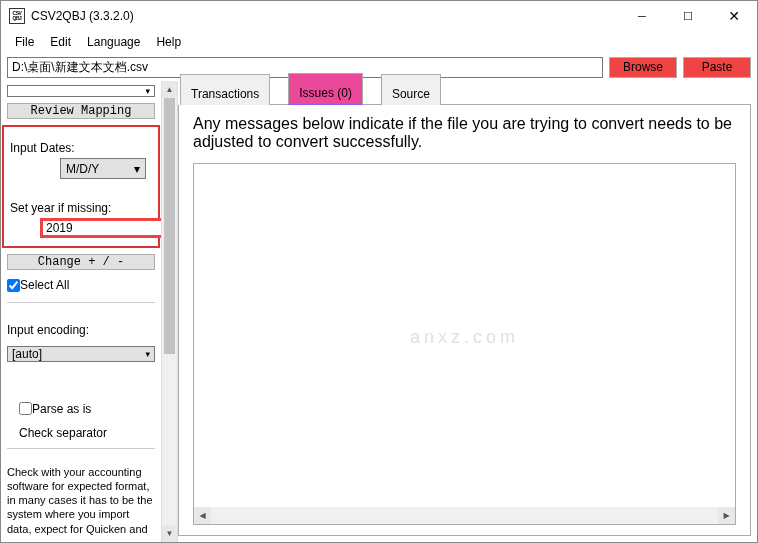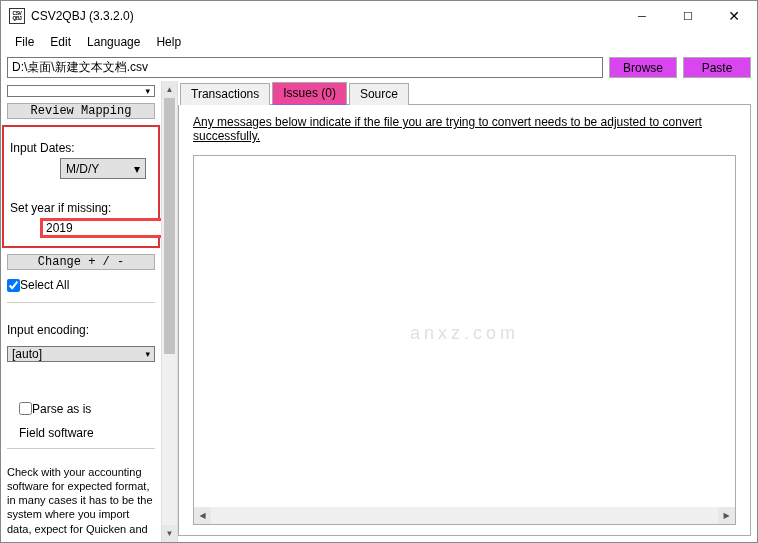--- a/index.html
+++ b/index.html
@@ -8,23 +8,23 @@
 .titlebar { height: 30px; display: flex; align-items: center; padding: 0 0 0 8px; background: #fff; }
 .titlebar .app-icon { width: 16px; height: 16px; border: 1px solid #333; display: flex; flex-direction: column; justify-content: center; align-items: center; font-size: 5px; line-height: 5px; font-weight: bold; letter-spacing: -0.5px; margin-right: 6px; }
 .titlebar .title { flex: 1; font-size: 12px; }
 .titlebar .winbtns { display: flex; height: 30px; }
 .titlebar .winbtn { width: 46px; display: flex; align-items: center; justify-content: center; font-family: Arial; font-size: 11px; }
 .titlebar .winbtn.close { font-size: 14px; }
 
 .menubar { height: 22px; display: flex; align-items: center; padding: 0 6px; }
 .menubar .menu-item { padding: 2px 8px; font-size: 12px; }
 
-.pathrow { height: 28px; display: flex; align-items: flex-end; padding: 3px 6px; gap: 6px; }
+.pathrow { height: 28px; display: flex; align-items: center; padding: 3px 6px; gap: 6px; }
 .pathrow input.path { flex: 1; height: 21px; border: 1px solid #767676; padding: 0 4px; font-size: 12px; font-family: inherit; background: #fff; }
-.pathrow .btn { width: 68px; height: 21px; border: 1px solid #adadad; background: #d946ef; font-size: 12px; font-family: inherit; text-align: center; }
+.pathrow .btn { width: 68px; height: 21px; border: 1px solid #adadad; background: #ef4444; font-size: 12px; font-family: inherit; text-align: center; }
 
 .main { display: flex; height: calc(543px - 30px - 22px - 28px - 2px); }
 
 .sidebar { width: 160px; padding: 4px 6px 6px 6px; display: flex; flex-direction: column; gap: 6px; overflow: hidden; }
 .select-like { height: 21px; border: 1px solid #767676; background: #e1e1e1; display: flex; align-items: center; justify-content: space-between; padding: 0 4px; width: 110px; }
 .select-like.full { width: 100%; }
 .select-like .chev { font-size: 9px; }
 .select-white { background: #fff; }
 .sidebtn { height: 22px; border: 1px solid #adadad; background: #e1e1e1; width: 110px; font-size: 12px; font-family: Liberation Mono, monospace; }
 
@@ -44,24 +44,24 @@
 .bottom-text { font-size: 11px; margin-top: auto; line-height: 1.3; padding-top: 8px; }
 .field-sep-row { display: flex; align-items: center; gap: 6px; padding: 2px 0 0 12px; }
 
 .vscroll { width: 17px; background: #f0f0f0; border-left: 1px solid #ddd; border-right: 1px solid #ddd; display: flex; flex-direction: column; }
 .vscroll .arrow { height: 17px; background: #e8e8e8; display: flex; align-items: center; justify-content: center; font-size: 8px; color: #555; }
 .vscroll .track { flex: 1; position: relative; }
 .vscroll .thumb { position: absolute; left: 2px; right: 2px; background: #c2c2c2; }
 
 .content { flex: 1; display: flex; flex-direction: column; padding: 0 6px 6px 0; }
 .tabs { display: flex; height: 24px; align-items: flex-end; border-bottom: 1px solid #ababab; margin-left: 2px; }
-.tab { padding: 3px 10px 4px 10px; border: 1px solid #ababab; border-bottom: none; background: #f0f0f0; margin-right: 2px; font-size: 12px; position: relative; top: 1px; }
+.tab { padding: 12px 10px 4px 10px; border: 1px solid #ababab; border-bottom: none; background: #f0f0f0; margin-right: 18px; font-size: 12px; position: relative; top: 1px; }
 .tab.active { background: #ec4899; border-bottom: 1px solid #8b5cf6; }
 .tabbody { flex: 1; border: 1px solid #ababab; border-top: none; background: #fff; padding: 10px 14px; position: relative; display: flex; flex-direction: column; }
-.msg { font-size: 12px; text-decoration: underline; }
+.msg { font-size: 16px; }
 .msgbox { flex: 1; border: 1px solid #ababab; margin-top: 12px; background: #fff; position: relative; overflow: hidden; }
 .hscroll { position: absolute; left: 0; right: 0; bottom: 0; height: 17px; background: #f0f0f0; display: flex; }
 .hscroll .arrow { width: 17px; background: #e8e8e8; display: flex; align-items: center; justify-content: center; font-size: 8px; color: #555; }
 .hscroll .track { flex: 1; }
 
 .watermark { position: absolute; left: 50%; top: 48%; transform: translate(-50%,-50%); color: #e0e0e0; text-align: center; pointer-events: none; }
 .watermark .wm-icon { width: 54px; height: 48px; margin: 0 auto 4px auto; border: 3px solid #e0e0e0; border-radius: 6px; position: relative; }
 .watermark .wm-icon::before { content: ""; position: absolute; top: -10px; left: 14px; width: 22px; height: 10px; border: 3px solid #e0e0e0; border-bottom: none; border-radius: 8px 8px 0 0; }
 .watermark .wm-main { font-size: 34px; letter-spacing: 2px; font-weight: 300; display: flex; align-items: center; justify-content: center; gap: 8px; }
 .watermark .wm-sub { font-size: 18px; letter-spacing: 4px; }
@@ -135,21 +135,21 @@
         <span class="chev">▾</span>
     </div>
 
     <div style="height:50px"></div>
 
     <div class="checkbox-row" style="padding-left:12px">
       <input type="checkbox" style="">
       <span>Parse as is</span>
     </div>
     <div class="field-sep-row">
-      <span>Field software</span>
+      <span>Check separator</span>
     </div>
     <div class="sep"></div>
 
     <div class="bottom-text">Check with your accounting software for expected format, in many cases it has to be the system where you import data, expect for Quicken and</div>
   </div>
 
   <div class="vscroll">
     <div class="arrow">▲</div>
     <div class="track">
         <div class="thumb" style="top:0;height:60%"></div>

